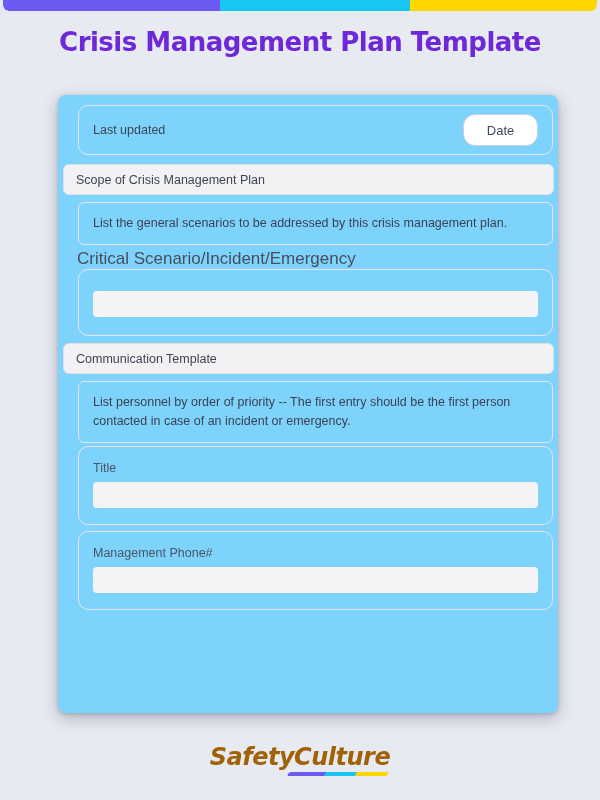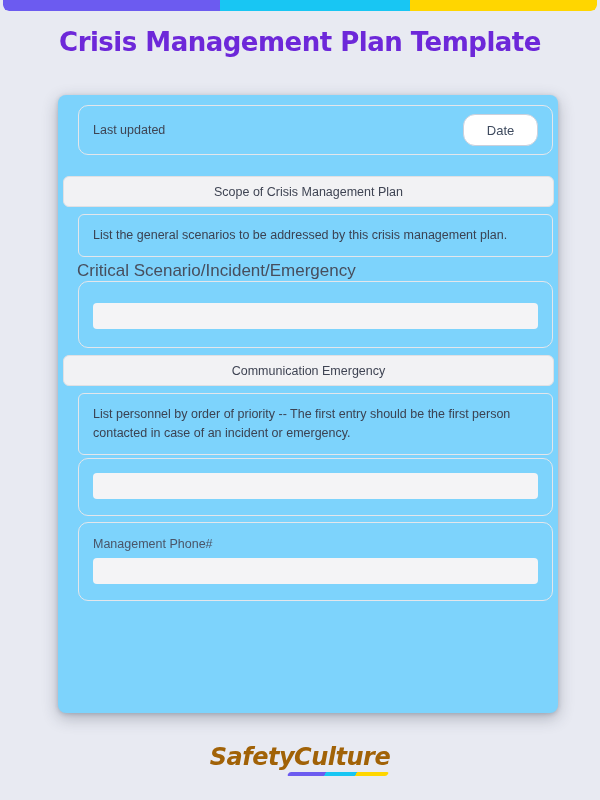--- a/index.html
+++ b/index.html
@@ -39,23 +39,23 @@
     padding:0 14px;
   }
   .row-card .lbl{font-size:12.5px;color:#3E4453;}
   .date-btn{
     width:75px;height:32px;background:#FFFFFF;
     border:1px solid #CBD0DC;border-radius:12px;
     font-family:"Liberation Sans",sans-serif;
     font-size:13px;color:#3E4A5E;cursor:pointer;
   }
   .section-bar{
-    margin:21px 4px 0 5px;height:31px;
+    margin:9px 4px 0 5px;height:31px;
     background:#F2F2F4;border:1px solid #E0E0E3;border-radius:6px;
-    display:flex;align-items:center;padding:0 12px;justify-content:center;
+    display:flex;align-items:center;padding:0 12px;
   }
   .section-bar span{font-size:12.5px;color:#3F4453;}
   .desc-card{
     margin:7px 5px 0 20px;
     border:1px solid #E4E6EB;border-radius:6px;
     padding:11px 14px;
   }
   .desc-card p{margin:0;font-size:12.5px;line-height:19px;color:#3B4252;}
   .field-label{
     margin:6px 5px 0 19px;font-size:17px;color:#474E5D;line-height:15px;
@@ -114,29 +114,30 @@
     <p>List the general scenarios to be addressed by this crisis management plan.</p>
   </div>
 
   <div class="field-label">Critical Scenario/Incident/Emergency</div>
 
   <div class="field-card mt3">
     <div class="input-bar"></div>
   </div>
 
   <div class="section-bar mt7">
-    <span>Communication Emergency</span>
+    <span>Communication Template</span>
   </div>
 
   <div class="desc-card">
     <p>List personnel by order of priority -- The first entry should be the first person contacted in case of an incident or emergency.</p>
   </div>
 
 
   <div class="field-card labeled mt3">
+    <div class="inner-label">Title</div>
     <div class="input-bar"></div>
   </div>
 
 
   <div class="field-card labeled mt6">
     <div class="inner-label">Management Phone#</div>
     <div class="input-bar"></div>
   </div>
 
 </div>

